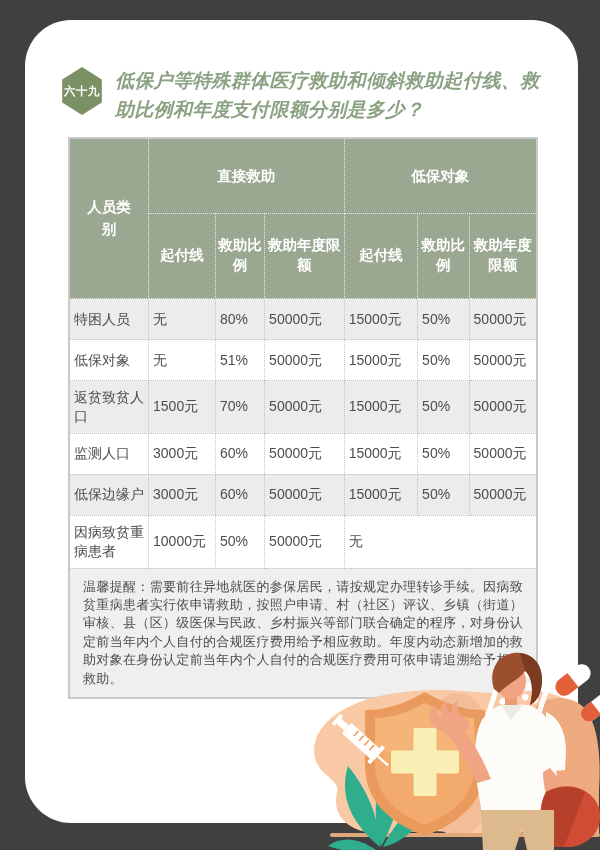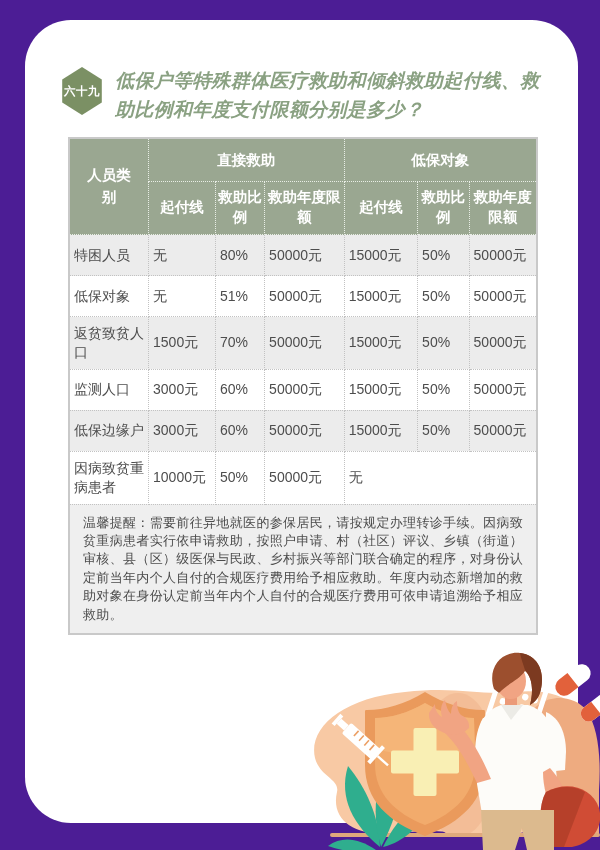--- a/index.html
+++ b/index.html
@@ -1,18 +1,18 @@
 <!DOCTYPE html>
 <html><head>
 <meta charset="utf-8">
 <style>
   html,body{margin:0;padding:0;}
   .stage{
     position:relative;width:600px;height:850px;overflow:hidden;
-    background:#4c1d95;font-family:"Liberation Sans","DejaVu Sans",sans-serif;
+    background:#404040;font-family:"Liberation Sans","DejaVu Sans",sans-serif;
   }
   .card{
     position:absolute;left:25px;top:20px;width:553px;height:803px;
     background:#ffffff;border-radius:46px;
   }
   
   .header{position:absolute;left:60px;top:66px;width:486px;display:flex;gap:11px;align-items:flex-start;}
   .hex-badge{
     flex:0 0 auto;width:44px;height:48px;margin-top:1px;background:#7b9064;
     clip-path:polygon(50% 0%,95% 26%,95% 74%,50% 100%,5% 74%,5% 26%);
@@ -20,21 +20,21 @@
     color:#fff;font-size:11.5px;font-weight:bold;letter-spacing:.5px;
   }
   .title{
     margin:0;font-size:19px;font-weight:bold;color:#8aa182;line-height:1.55;letter-spacing:.3px;font-style:italic;
   }
   
   .table-wrap{position:absolute;left:68px;top:137px;width:470px;}
   table{width:100%;border-collapse:collapse;border:2px solid #c9c9c9;table-layout:fixed;}
   th{
     background:#9aa791;color:#ffffff;font-size:14.5px;font-weight:bold;
-    border:1px dotted #e9eee6;padding:4px 2px;text-align:center;
+    border:1px dotted #e9eee6;padding:20px 2px;text-align:center;
   }
   thead tr:first-child th{height:34px;}
   thead tr:last-child th{height:44px;line-height:1.35;}
   .th-person{white-space:pre-line;line-height:1.5;margin-left:48px;}
   td{
     border:1px dotted #c2c2c2;color:#4d4d4d;font-size:14px;text-align:left;
     padding:7px 4px;height:26px;line-height:1.35;background:#ffffff;
   }
   tbody tr:nth-child(odd) td{background:#ececec;}
   tr.note-row td{

